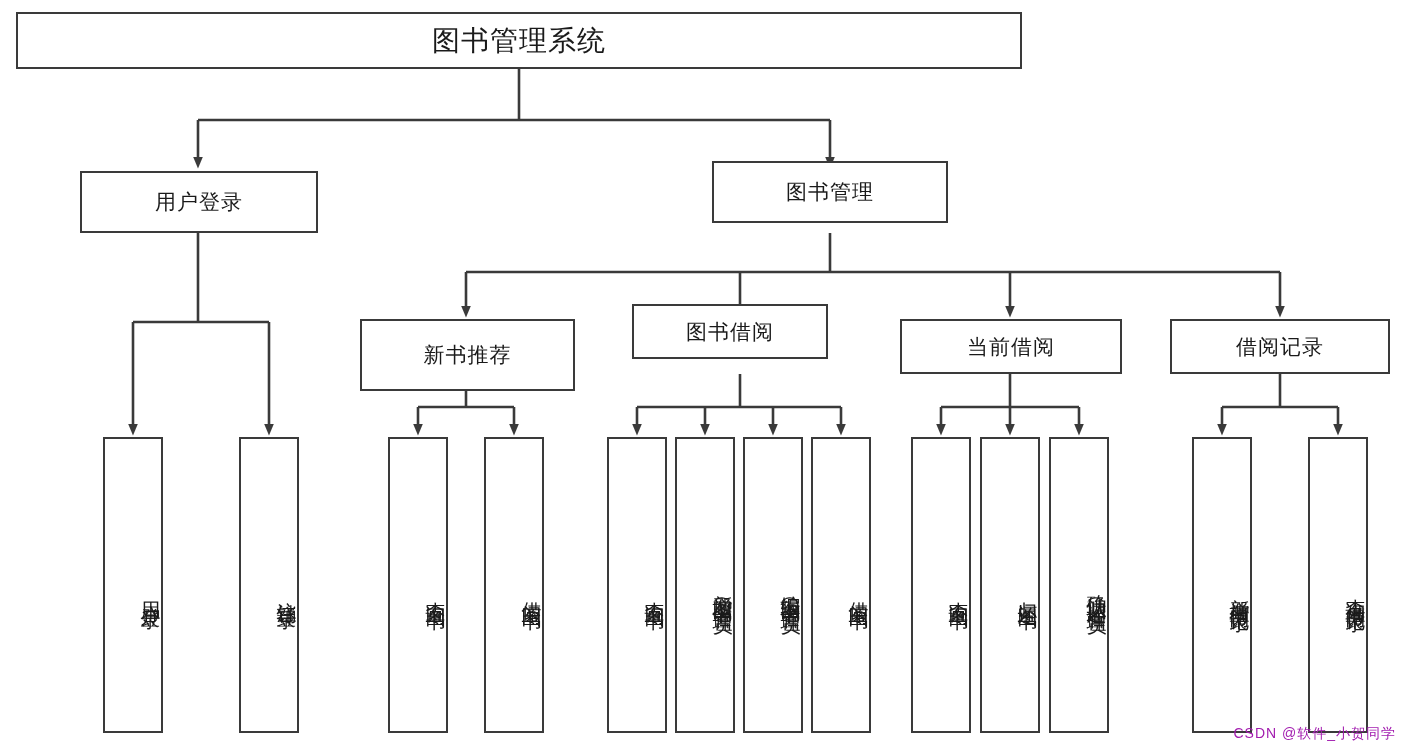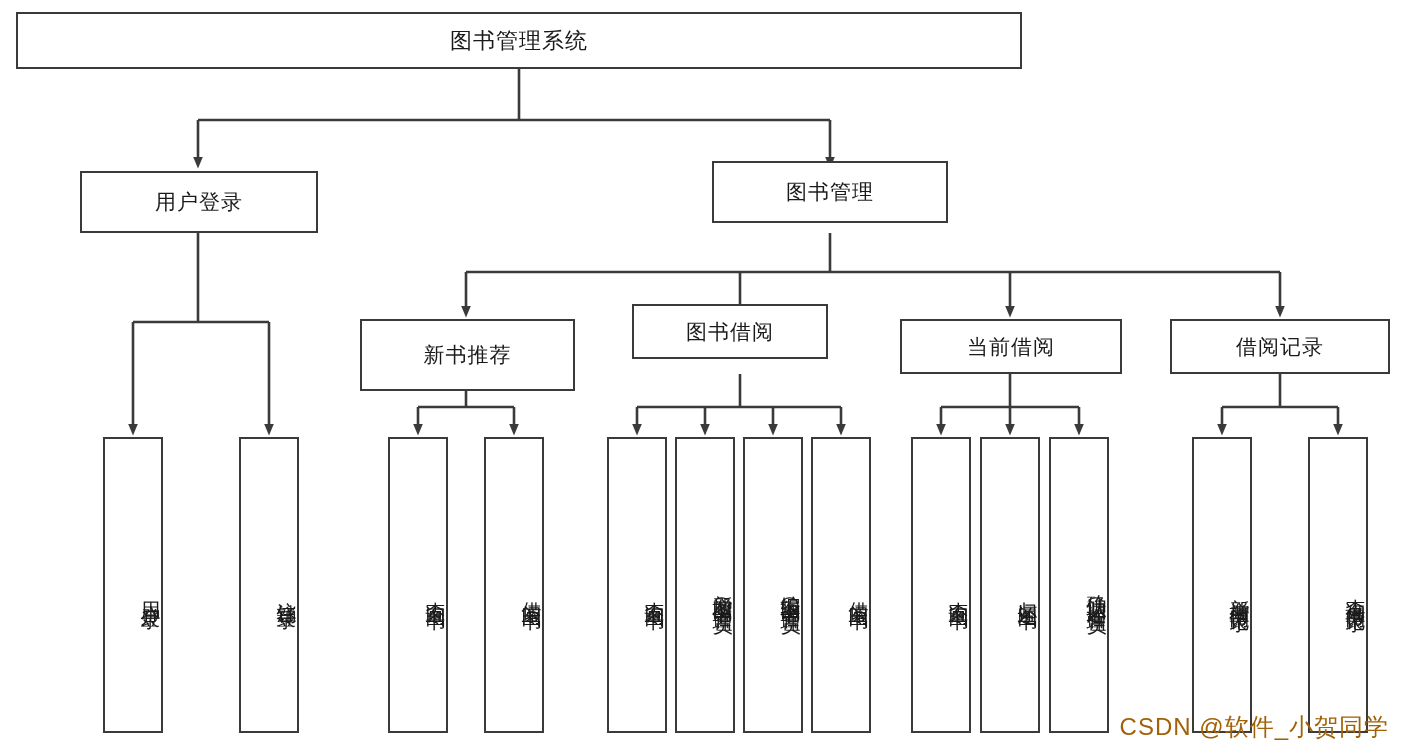--- a/index.html
+++ b/index.html
@@ -27,42 +27,42 @@
     display:flex;
     align-items:center;
     justify-content:center;
     color:#1a1a1a;
   }
   .node.horiz{
     font-size:21px;
     letter-spacing:1px;
     white-space:nowrap;
   }
-  .node.root{font-size:22px;}
+  .node.root{font-size:28px;}
   .node.vert{
     font-size:20px;
     writing-mode:vertical-rl;
     text-orientation:upright;
     letter-spacing:3px;
     align-items:flex-start;
     justify-content:center;
     padding-top:14px;
     line-height:1.05;
   }
   .node.vert .vlabel{
     writing-mode:vertical-rl;
     text-orientation:upright;
     display:block;
   }
   .watermark{
     position:absolute;
-    right:16px;
+    right:9px;
     bottom:4px;
-    font-size:24px;
-    color:#a16207;
+    font-size:14px;
+    color:#a21caf;
     letter-spacing:1px;
     white-space:nowrap;
   }
 </style>
 </head>
 <body>
 
 <div id="diagram">
 
   <svg id="edges" viewBox="0 0 1405 747" width="1405" height="747">

